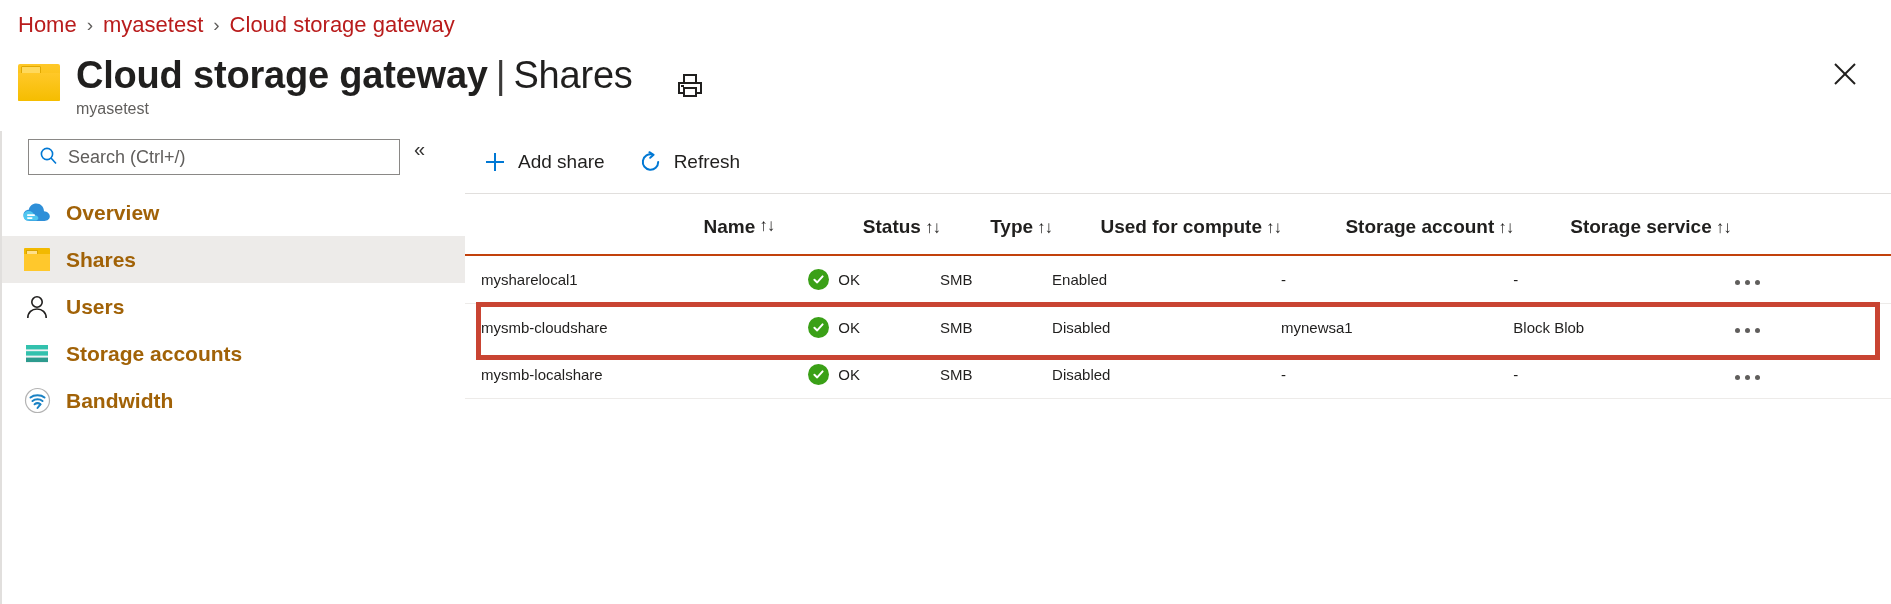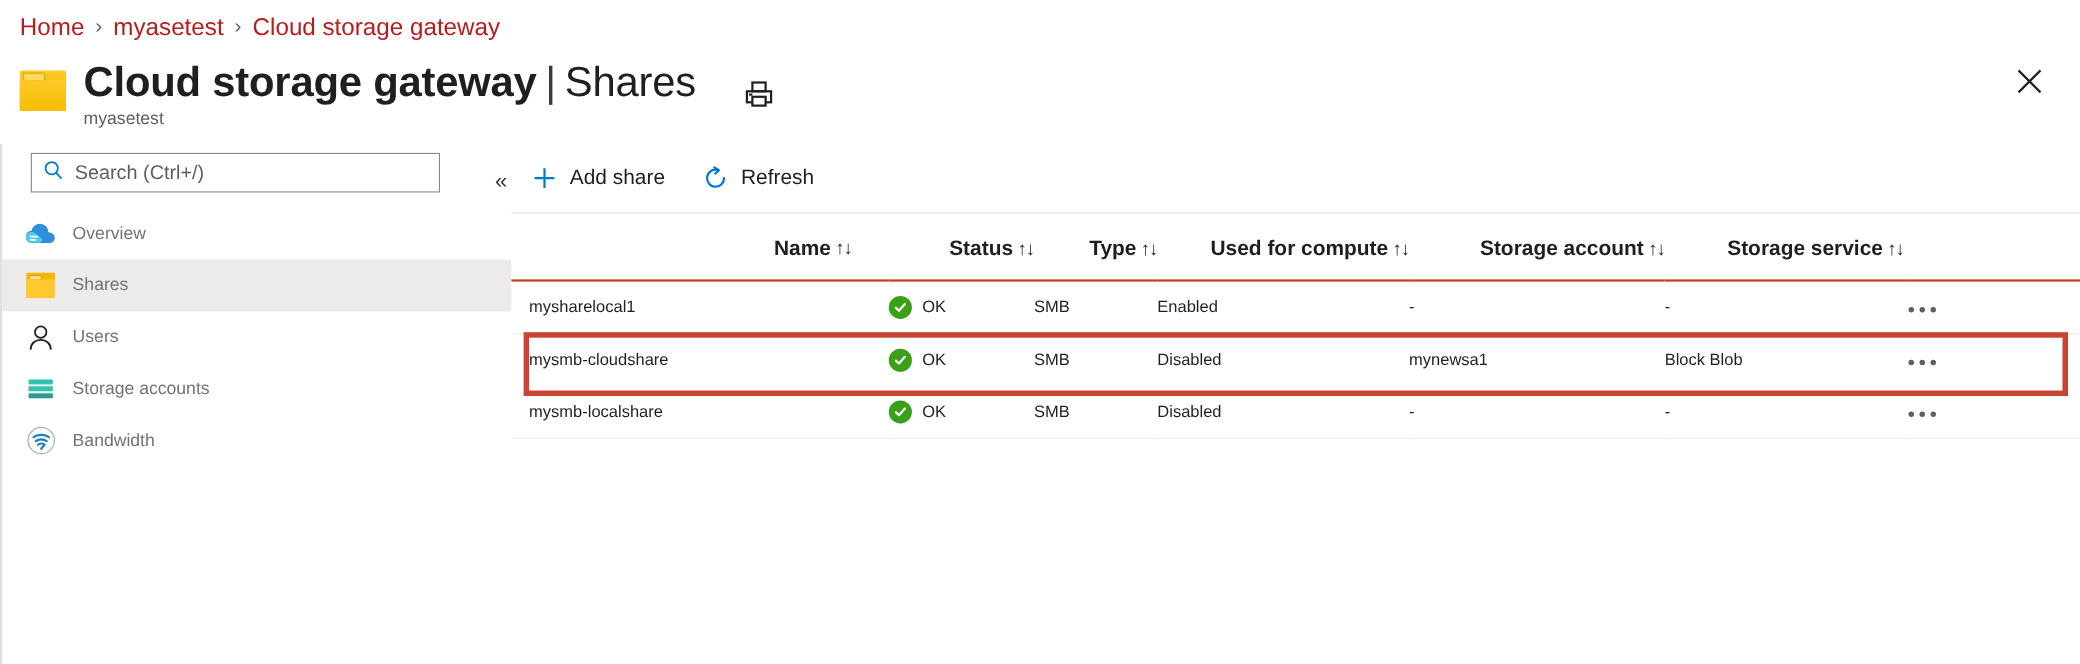--- a/index.html
+++ b/index.html
@@ -114,23 +114,22 @@
   .leftnav {
     position: absolute;
     left: 0; top: 131px;
     width: 465px;
     bottom: 0;
     background: #ffffff;
     border-left: 2px solid #e1dfdd;
   }
   .search-row {
     display: flex;
-    align-items: flex-end;
+    align-items: flex-start;
     padding: 8px 0 0 26px;
-    gap: 36px;
   }
   .search-box {
     width: 372px; height: 36px;
     border: 1px solid #8a8886;
     background: #fff;
     display: flex;
     align-items: center;
     padding: 0 10px;
   }
   .search-box .mag {
@@ -155,22 +154,23 @@
     user-select: none;
     line-height: 1;
   }
   .nav-list { margin-top: 14px; }
   .nav-item {
     display: flex;
     align-items: center;
     height: 47px;
     padding-left: 20px;
     cursor: pointer;
-    font-size: 16px;
-    color: #737373;
+    font-size: 21px;
+    color: #a16207;
+    font-weight: bold;
   }
   .nav-item.selected { background: #edebe9; }
   .nav-icon {
     width: 30px; height: 30px;
     margin-right: 14px;
     flex: 0 0 auto;
     display: flex;
     align-items: center;
     justify-content: center;
     position: relative;

